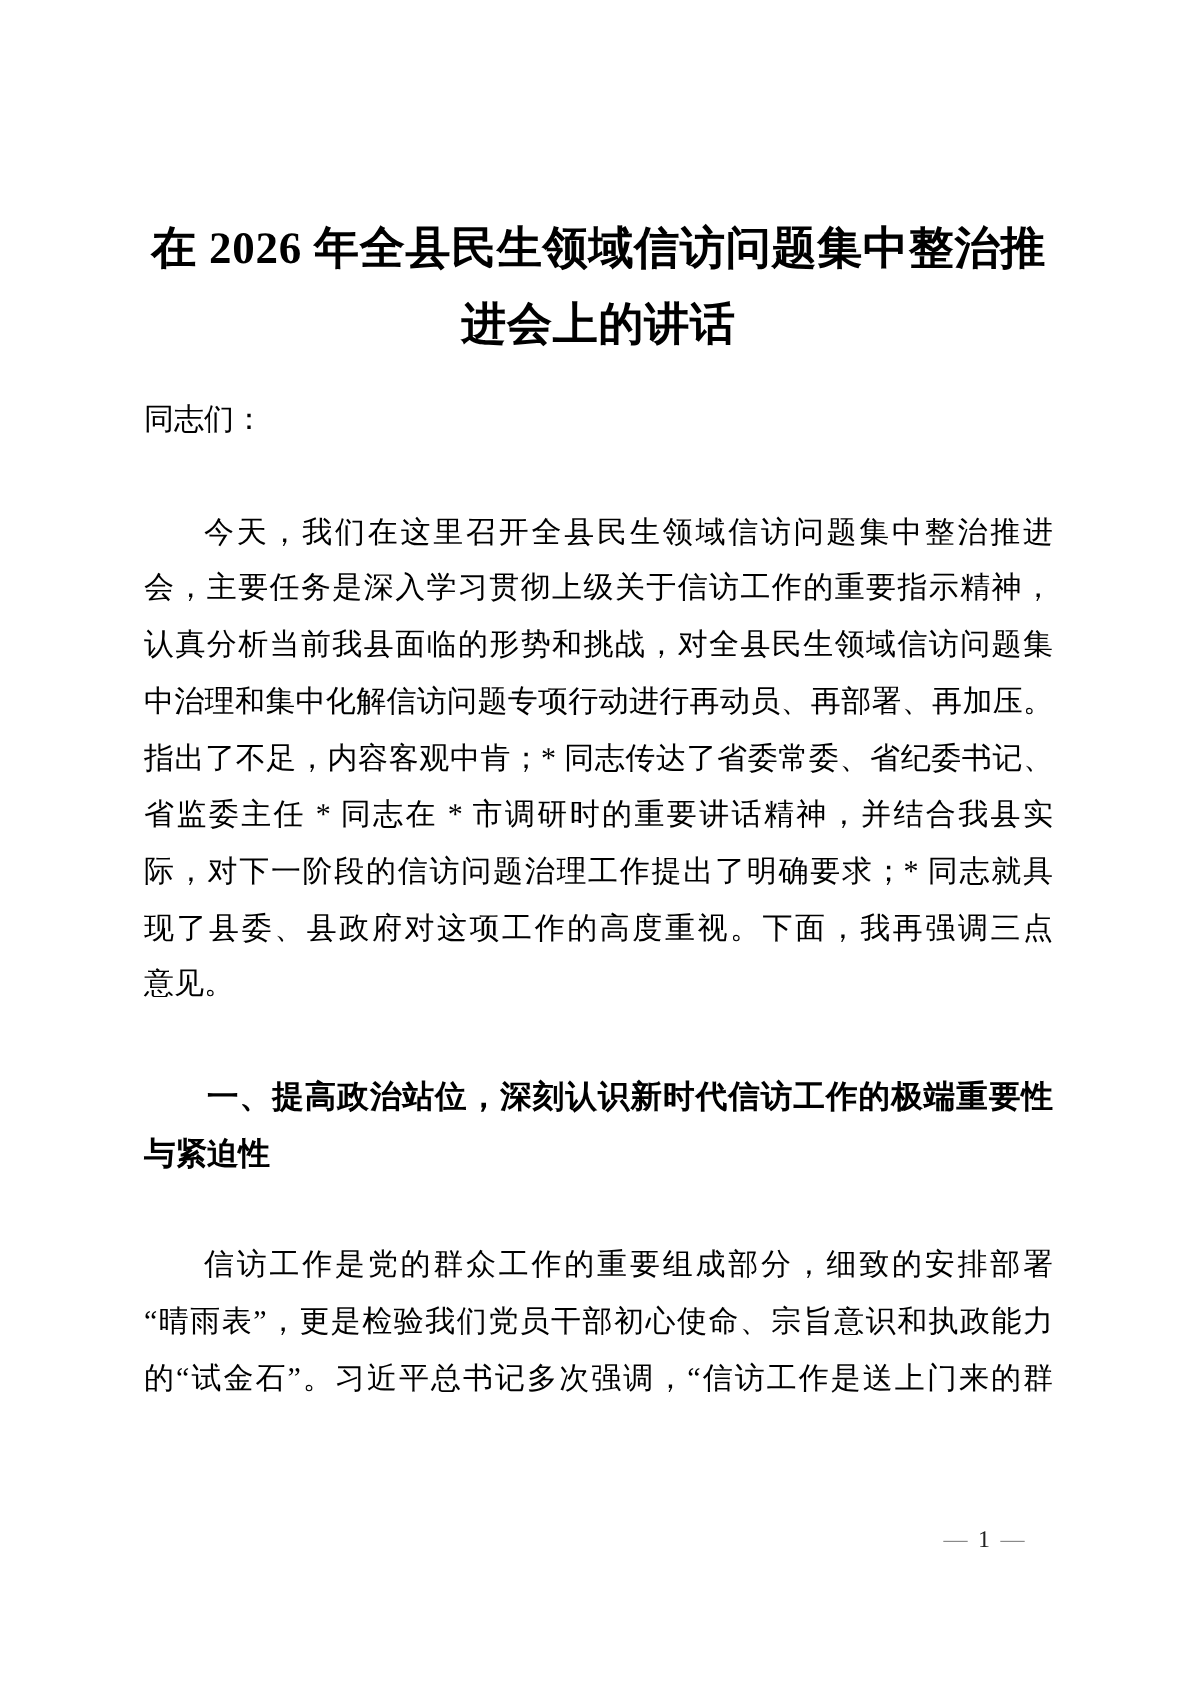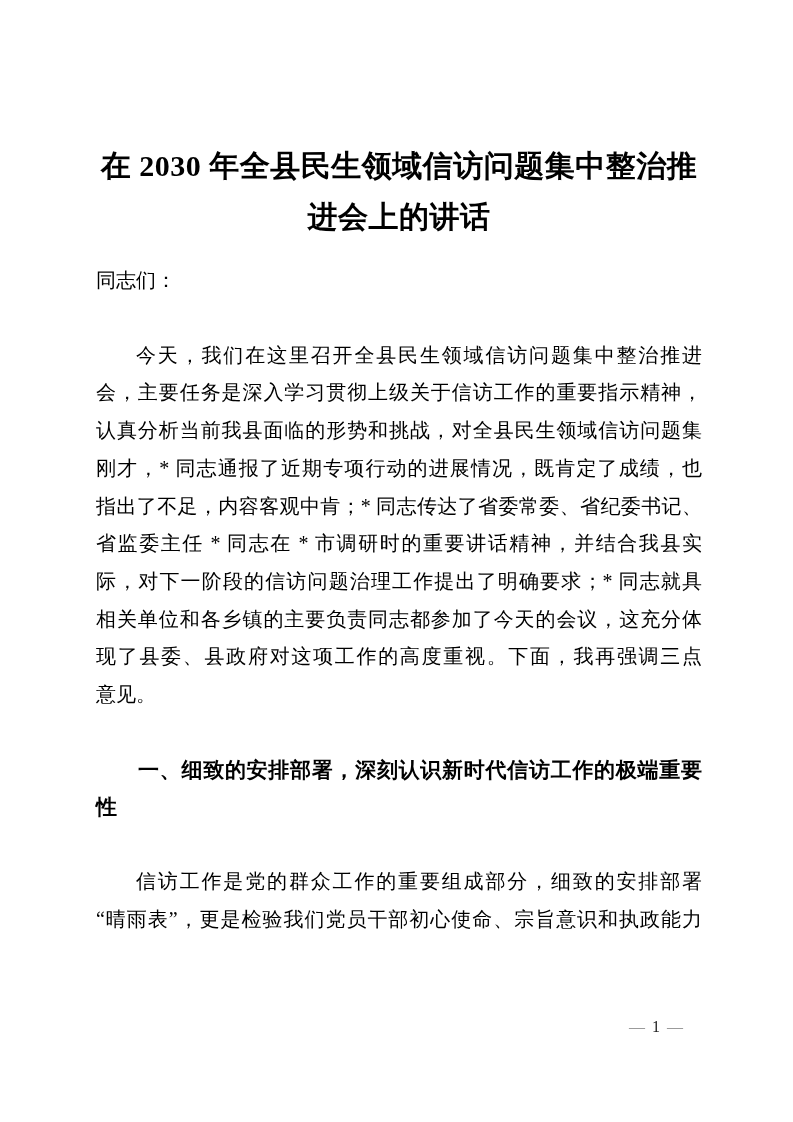--- a/index.html
+++ b/index.html
@@ -69,39 +69,40 @@
     margin: 0 7px;
   }
 </style>
 </head>
 <body>
 
 <div class="page">
   <div class="margins">
 
     <div class="title-block">
-      <div>在 2030 年全县民生领域信访问题集中整治推</div>
+      <div>在 2026 年全县民生领域信访问题集中整治推</div>
       <div>进会上的讲话</div>
     </div>
 
     <div class="content">
         <div class="line">同志们：</div>
         <div class="line fill indent">今天，我们在这里召开全县民生领域信访问题集中整治推进</div>
         <div class="line fill">会，主要任务是深入学习贯彻上级关于信访工作的重要指示精神，</div>
         <div class="line fill">认真分析当前我县面临的形势和挑战，对全县民生领域信访问题集</div>
-        <div class="line fill">刚才，* 同志通报了近期专项行动的进展情况，既肯定了成绩，也</div>
+        <div class="line fill">中治理和集中化解信访问题专项行动进行再动员、再部署、再加压。</div>
         <div class="line fill">指出了不足，内容客观中肯；* 同志传达了省委常委、省纪委书记、</div>
         <div class="line fill">省监委主任 * 同志在 * 市调研时的重要讲话精神，并结合我县实</div>
         <div class="line fill">际，对下一阶段的信访问题治理工作提出了明确要求；* 同志就具</div>
-        <div class="line fill">相关单位和各乡镇的主要负责同志都参加了今天的会议，这充分体</div>
         <div class="line fill">现了县委、县政府对这项工作的高度重视。下面，我再强调三点</div>
         <div class="line">意见。</div>
-        <div class="line fill indent heading">一、细致的安排部署，深刻认识新时代信访工作的极端重要性</div>
+        <div class="line fill indent heading">一、提高政治站位，深刻认识新时代信访工作的极端重要性</div>
+        <div class="line heading">与紧迫性</div>
         <div class="line fill indent">信访工作是党的群众工作的重要组成部分，细致的安排部署</div>
         <div class="line fill">“晴雨表”，更是检验我们党员干部初心使命、宗旨意识和执政能力</div>
+        <div class="line fill">的“试金石”。习近平总书记多次强调，“信访工作是送上门来的群</div>
       </div>
 
   </div>
 
   <div class="footer">
     <span class="dash">—</span><span class="num">1</span><span class="dash">—</span>
   </div>
 </div>
 
 </body></html>

